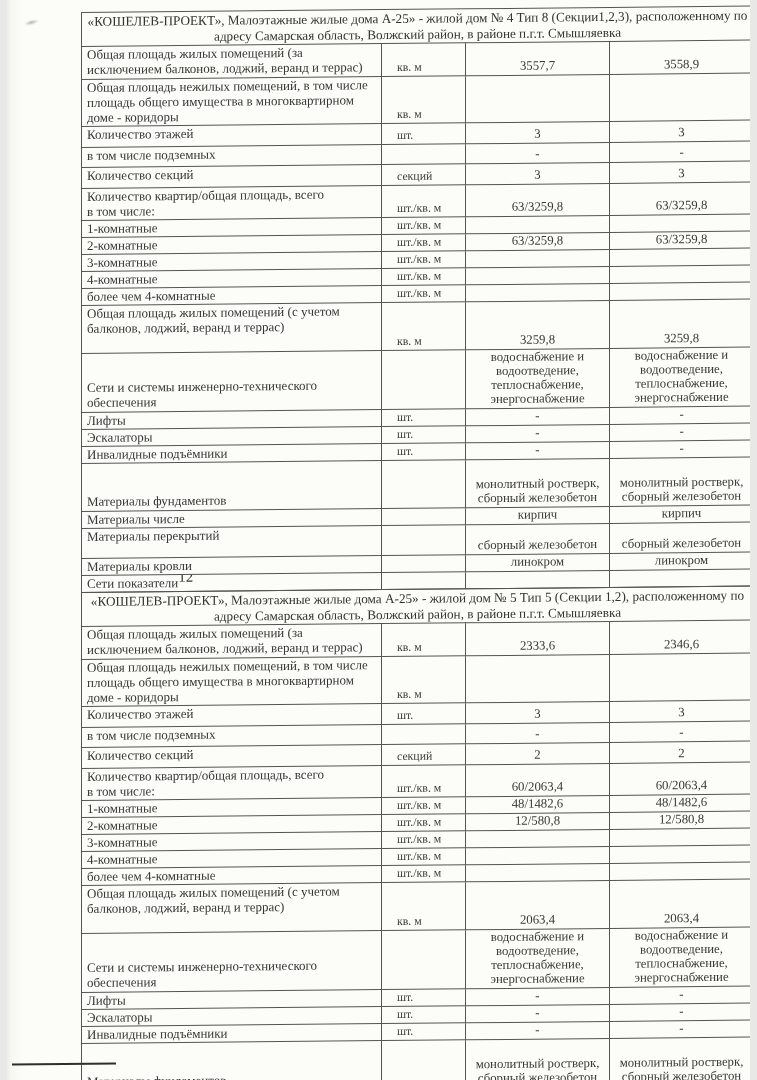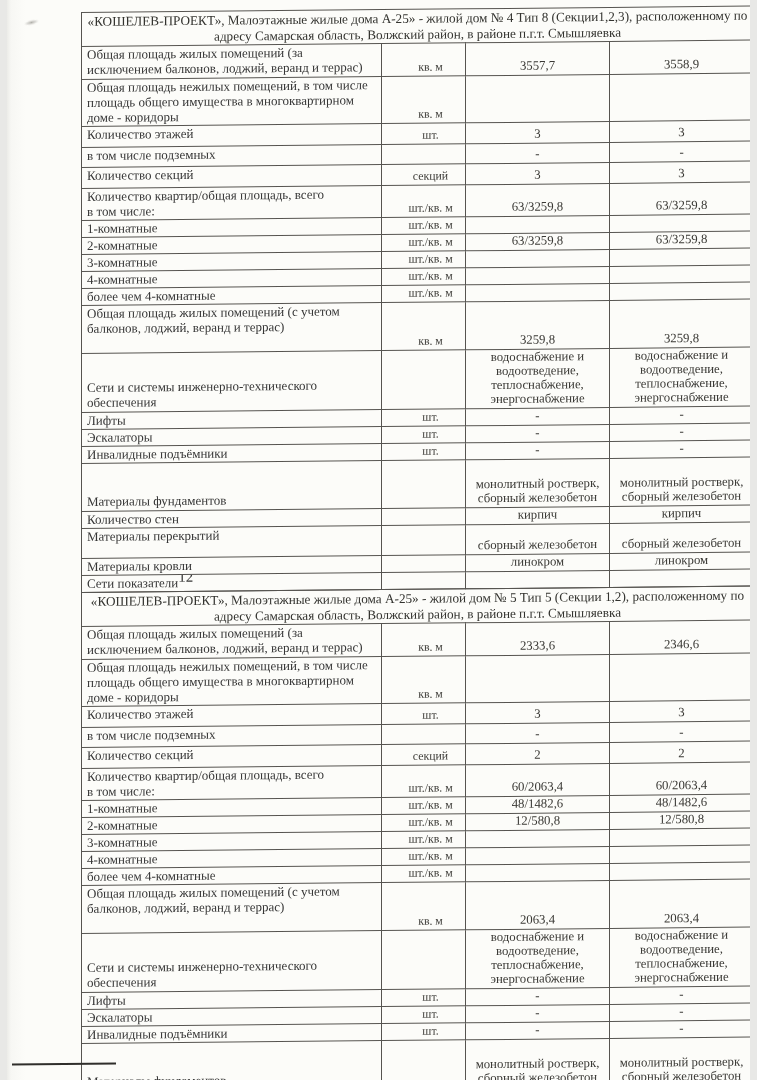--- a/index.html
+++ b/index.html
@@ -45,21 +45,20 @@
     line-height:15px;
     text-align:left;
     vertical-align:top;
     padding:0 3px 1px 5px;
     white-space:pre-line;
   }
   td.c-label sup{font-size:15px;line-height:0;}
   td.c-unit{
     font-size:11.8px;
     line-height:13px;
-    text-align:center;
     vertical-align:bottom;
     padding:0 1px 2px 15px;
     color:#3d3c38;
   }
   td.c-val{
     font-size:12.8px;
     line-height:14px;
     text-align:center;
     vertical-align:bottom;
     padding:0 4px 2px 4px;
@@ -213,21 +212,21 @@
             <td class="c-val">-</td>
             <td class="c-val">-</td>
           </tr>
           <tr>
             <td class="c-label"><span>Материалы фундаментов</span></td>
             <td class="c-unit"></td>
             <td class="c-val">монолитный ростверк, сборный железобетон</td>
             <td class="c-val">монолитный ростверк, сборный железобетон</td>
           </tr>
           <tr>
-            <td class="c-label"><span>Количество стен</span></td>
+            <td class="c-label"><span>Материалы числе</span></td>
             <td class="c-unit"></td>
             <td class="c-val">кирпич</td>
             <td class="c-val">кирпич</td>
           </tr>
           <tr>
             <td class="c-label"><span>Материалы перекрытий</span></td>
             <td class="c-unit"></td>
             <td class="c-val">сборный железобетон</td>
             <td class="c-val">сборный железобетон</td>
           </tr>

